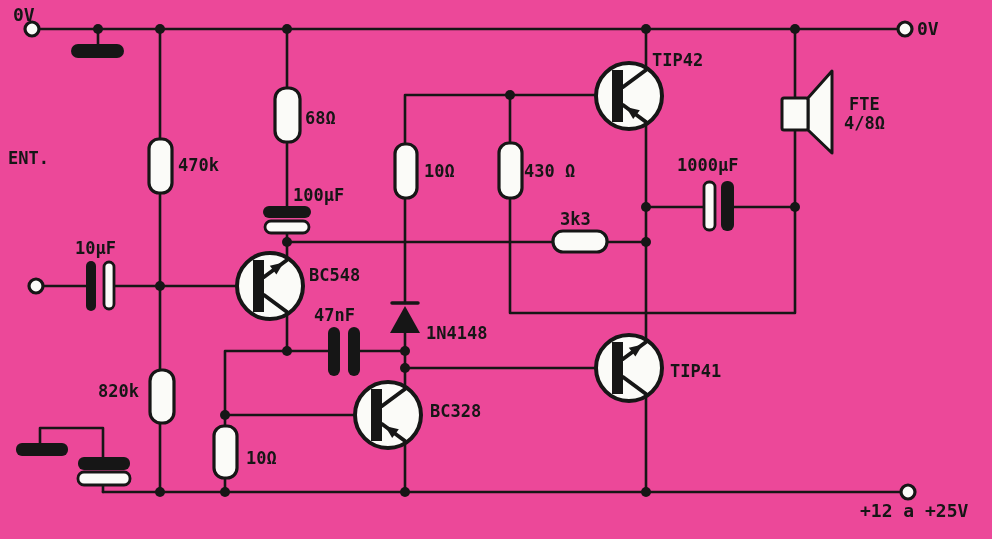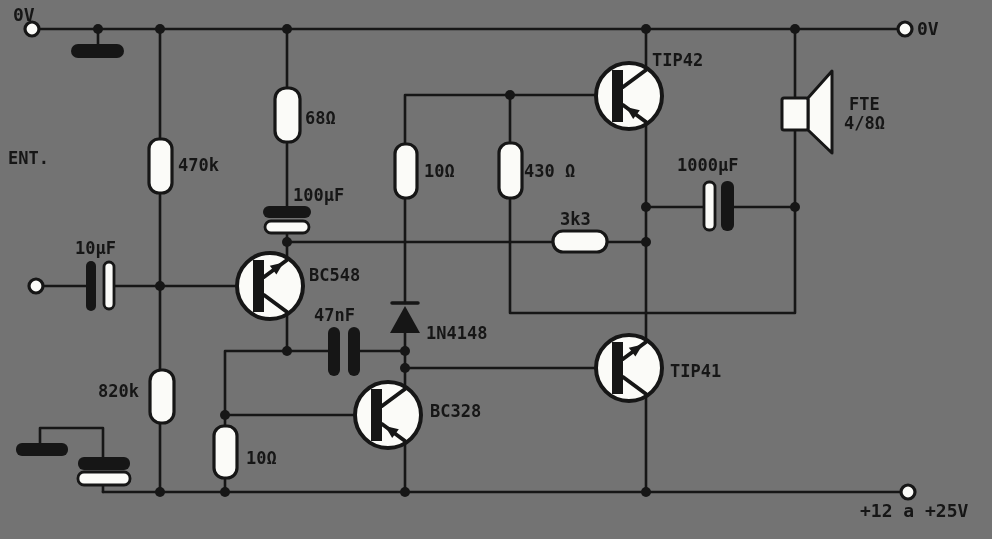--- a/index.html
+++ b/index.html
@@ -1,18 +1,18 @@
 <!DOCTYPE html>
 <html><head>
 <meta charset="utf-8">
 <style>
   html,body{margin:0;padding:0;background:#e8e8e6;}
   .page{
     width:992px;height:539px;position:relative;
-    background:#737373;overflow:hidden;
+    background:#ec4899;overflow:hidden;
     font-family:"DejaVu Sans Mono", monospace;
   }
   svg{display:block}
   .lbl{
     font-family:"DejaVu Sans Mono", monospace;
     font-size:17px;font-weight:bold;fill:#161616;
     letter-spacing:0px;
   }
   .lbl-lg{font-size:18px;}
 </style>

